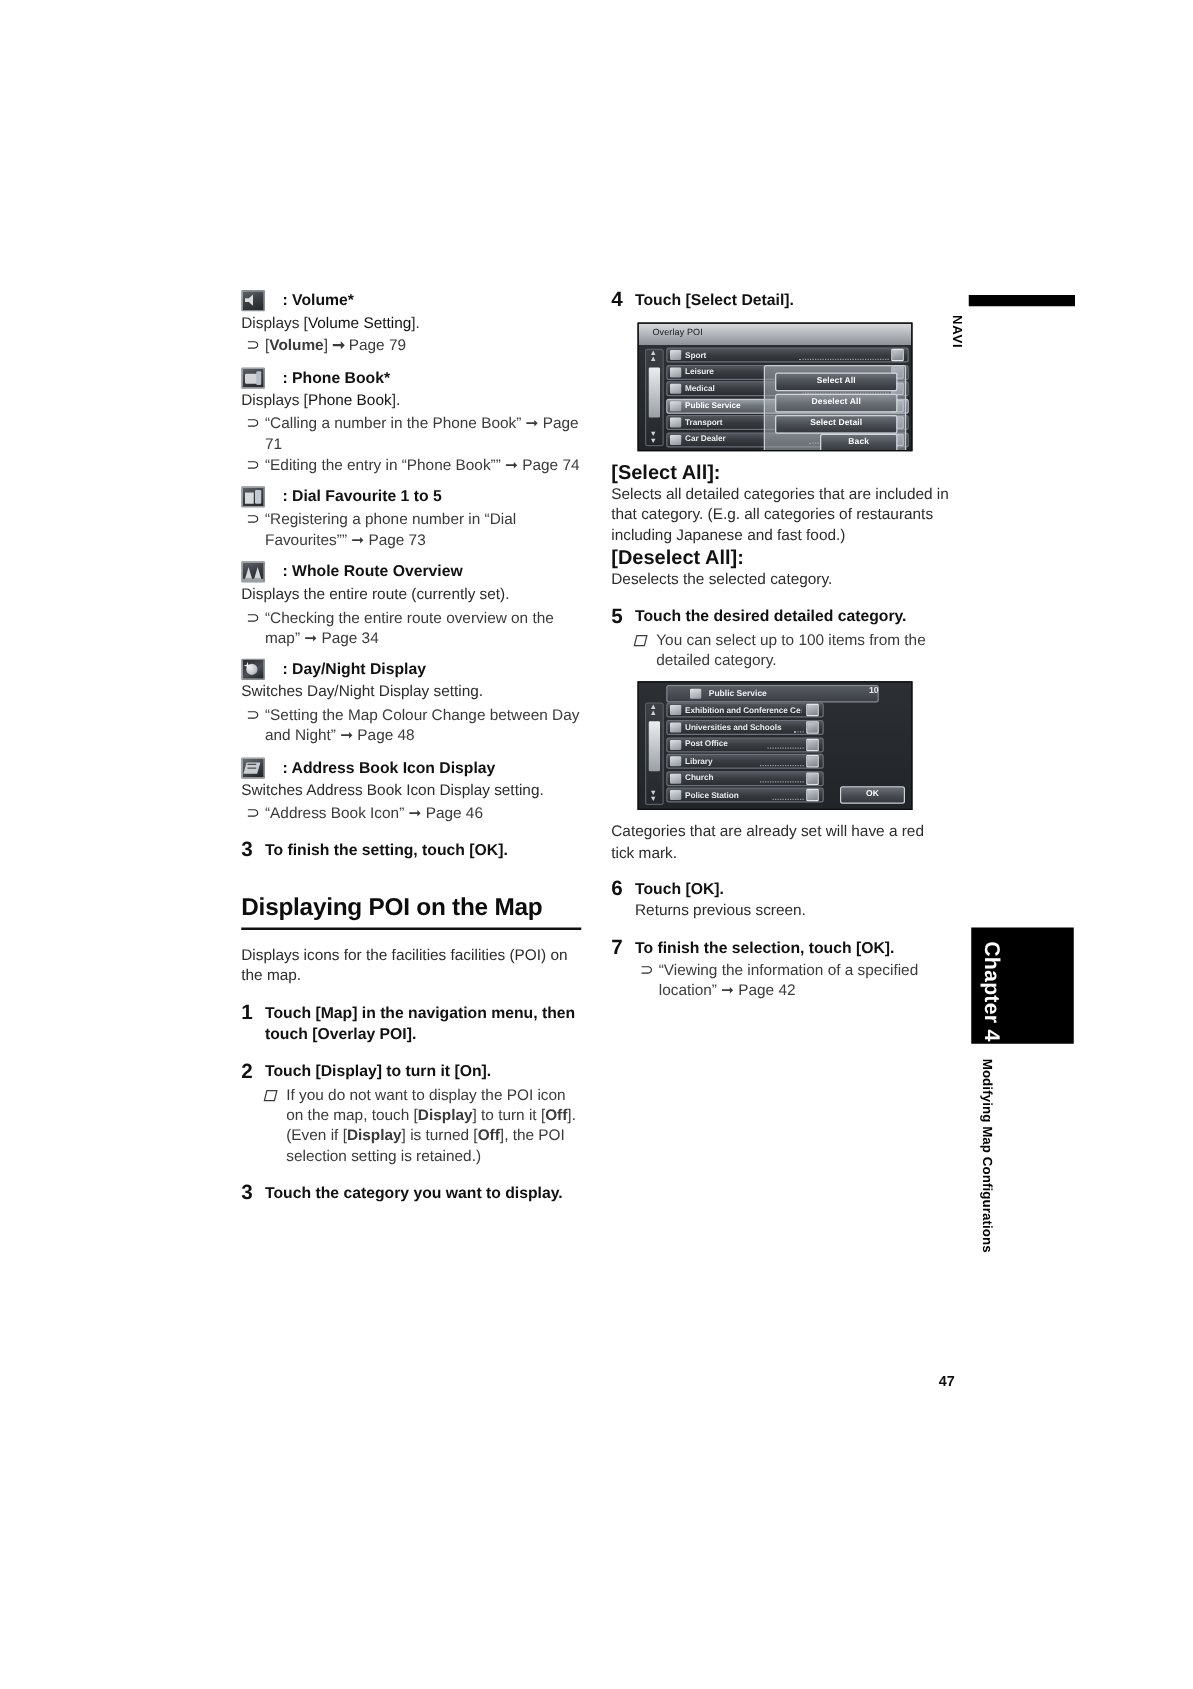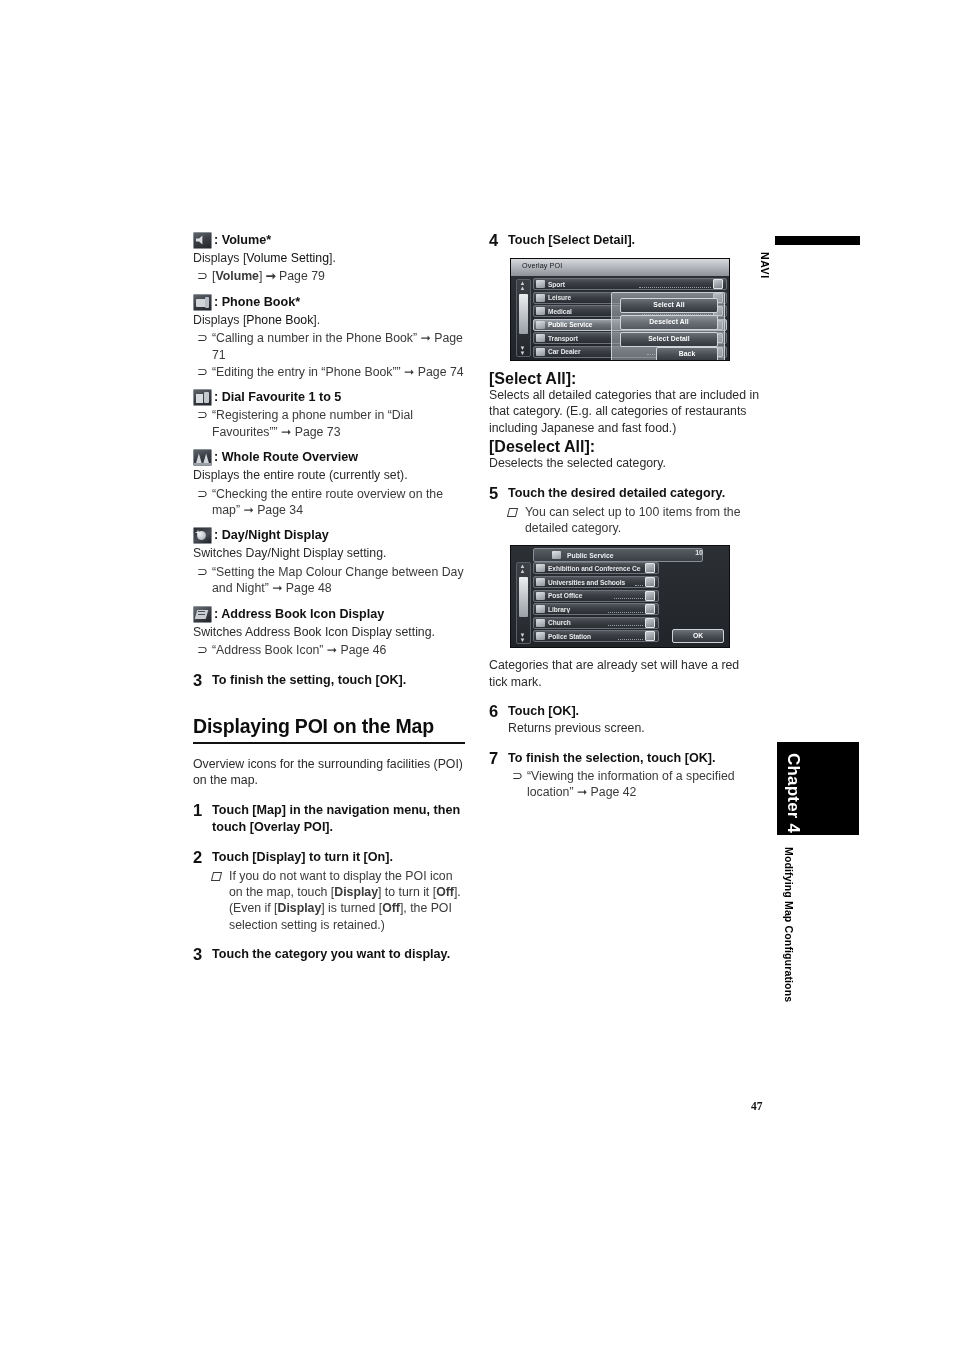--- a/index.html
+++ b/index.html
@@ -46,20 +46,21 @@
 
   
   .icon-head {
     font-size: 12.6px;
     font-weight: bold;
     color: #111;
     line-height: 17px;
     display: flex;
     align-items: center;
     margin: 0 0 1px 0;
+    gap: 12px;
   }
   .icon-head .lbl { margin-left: 2px; }
 
   
   .lcd-ico {
     display: inline-block;
     width: 17px;
     height: 15px;
     position: relative;
     flex: 0 0 auto;
@@ -443,21 +444,20 @@
     transform: rotate(90deg);
     transform-origin: left top;
     white-space: nowrap;
   }
   .pageno {
     position: absolute;
     left: 751px; top: 1100px;
     font-size: 11.5px;
     font-weight: bold;
     color: #111;
-    font-family: Liberation Serif, serif;
   }
 </style>
 </head>
 <body>
 
 <div class="page">
 
   <div class="col col-left">
 
     <div class="blk">
@@ -540,21 +540,21 @@
     </div>
 
     <div class="step">
       <span class="num">3</span>
       <span class="stxt">To finish the setting, touch [OK].</span>
     </div>
 
     <div class="sec-head">Displaying POI on the Map</div>
     <div class="sec-rule"></div>
 
-    <div class="body-txt">Overview icons for the surrounding facilities (POI) on the map.</div>
+    <div class="body-txt">Displays icons for the facilities facilities (POI) on the map.</div>
 
     <div class="step">
       <span class="num">1</span>
       <span class="stxt">Touch [Map] in the navigation menu, then touch [Overlay POI].</span>
     </div>
 
     <div class="step">
       <span class="num">2</span>
       <span class="stxt">Touch [Display] to turn it [On].</span>
     </div>

